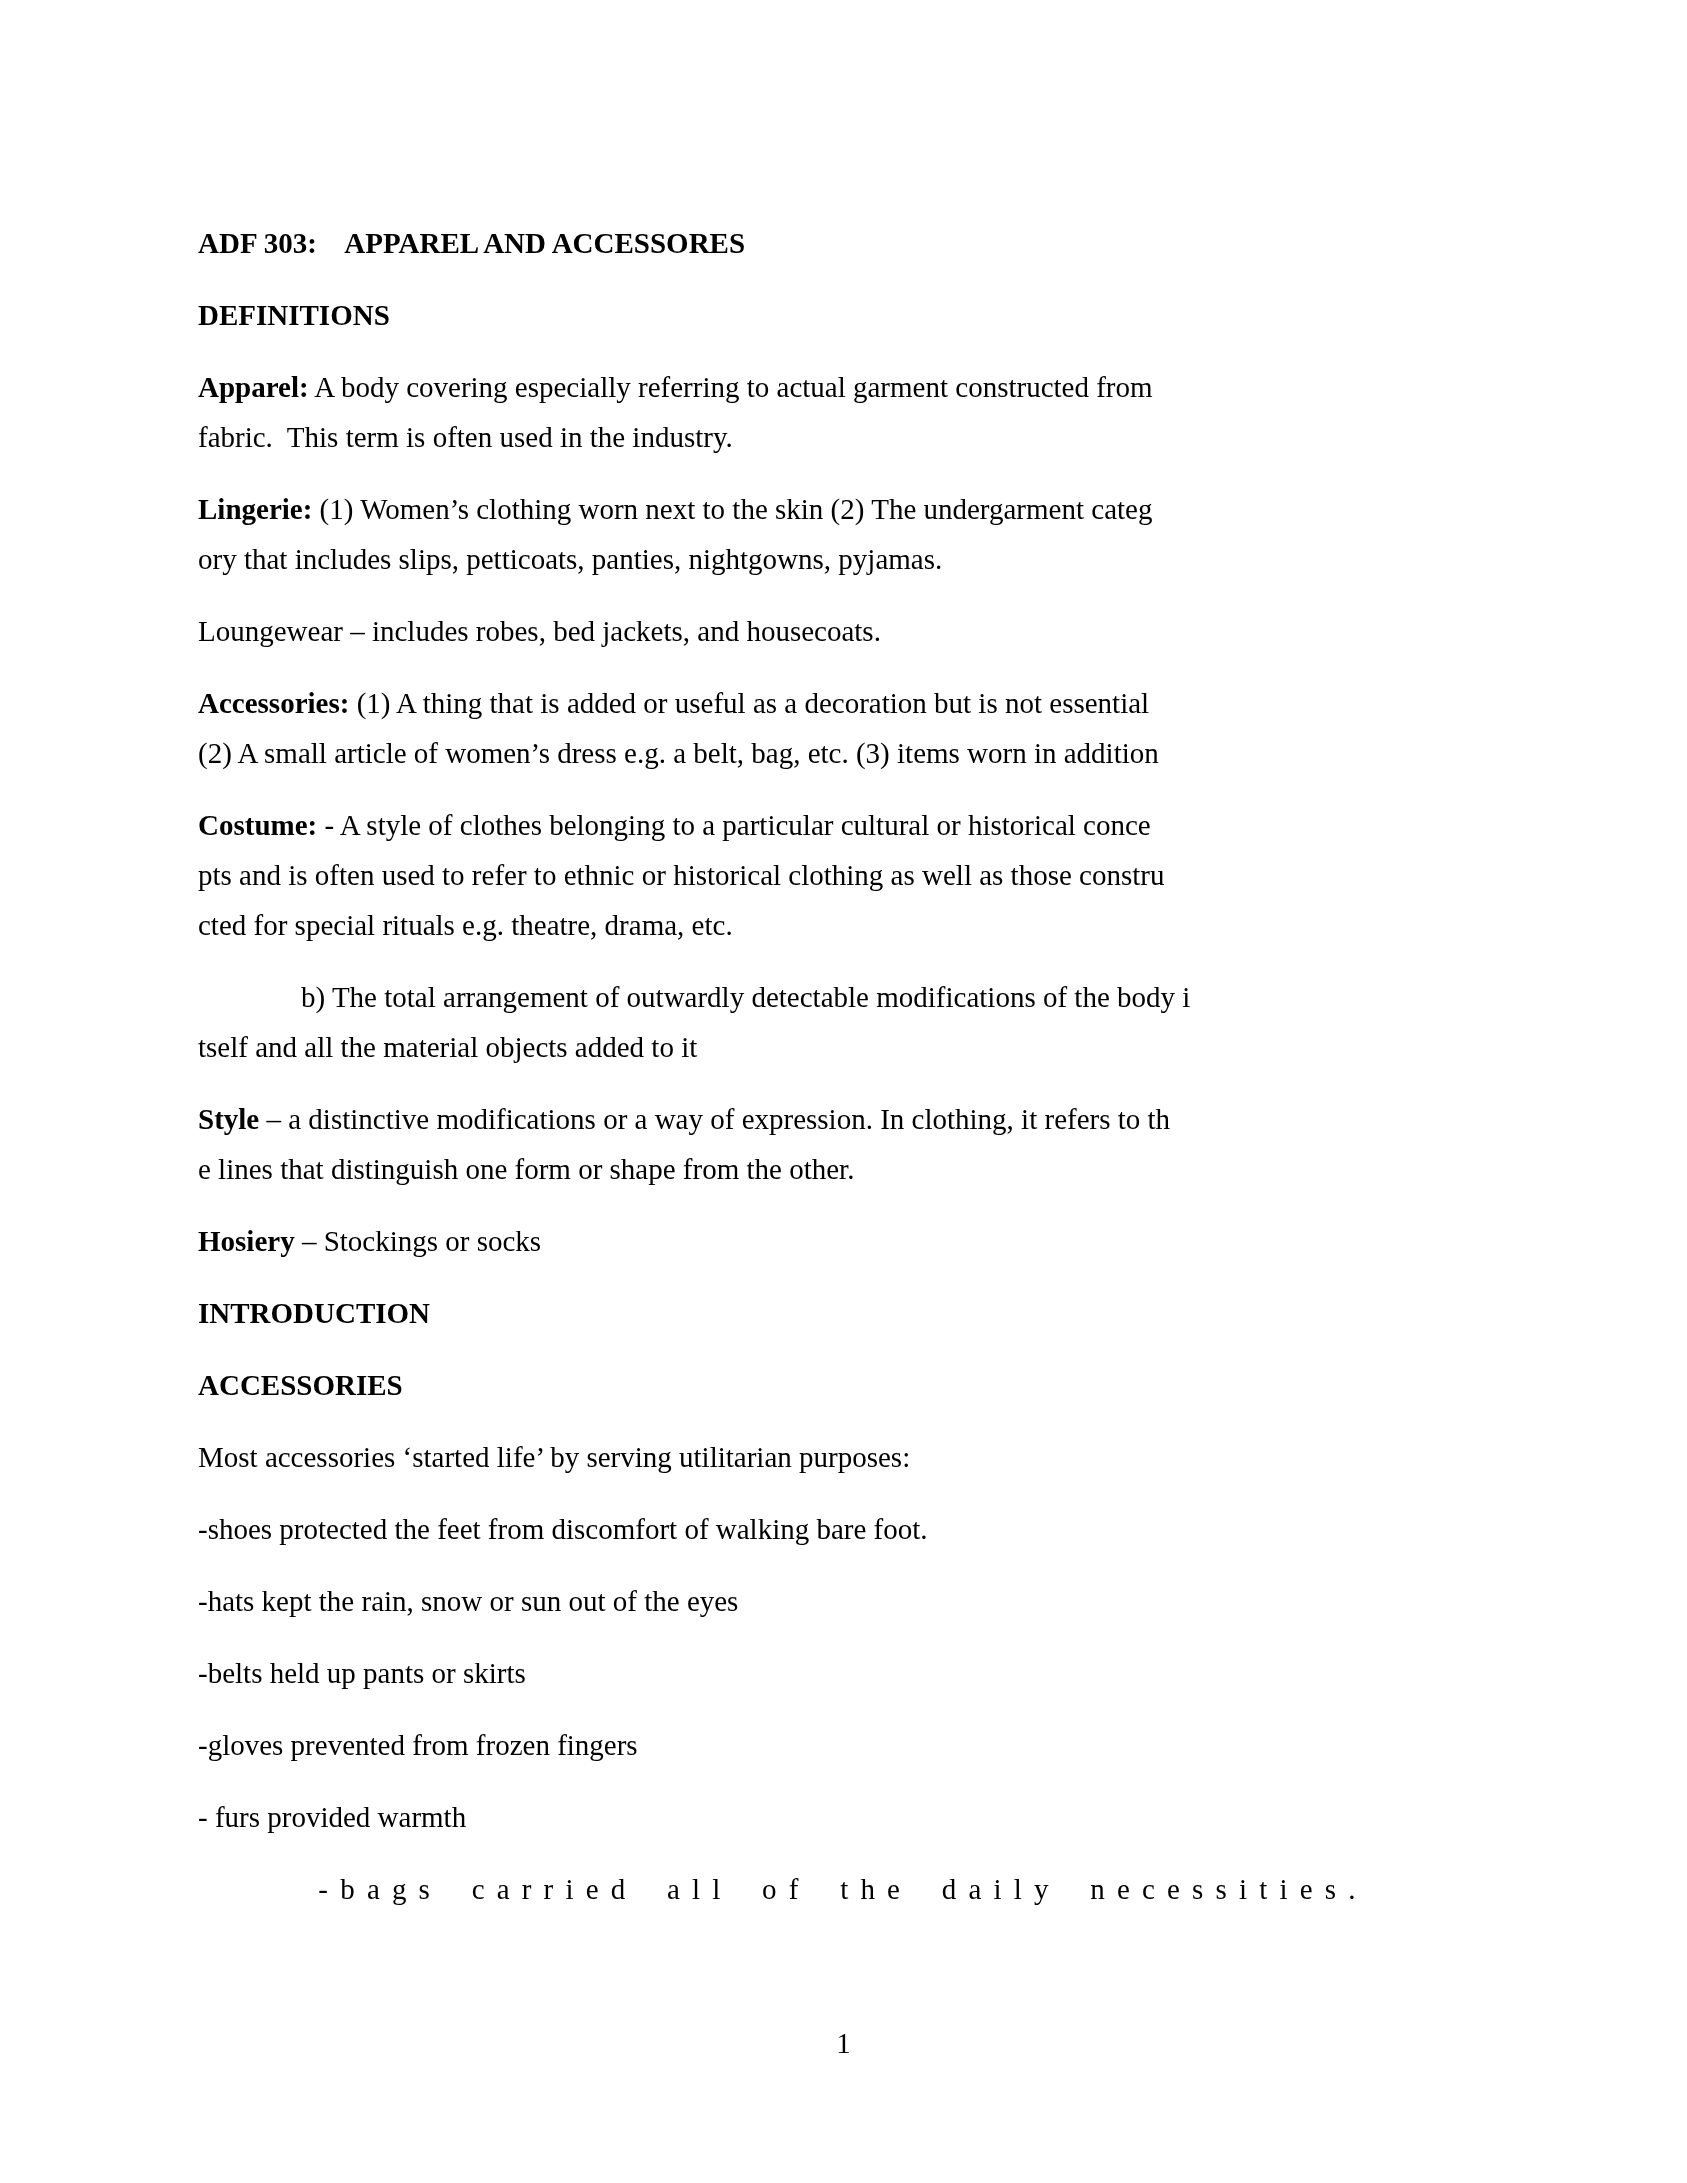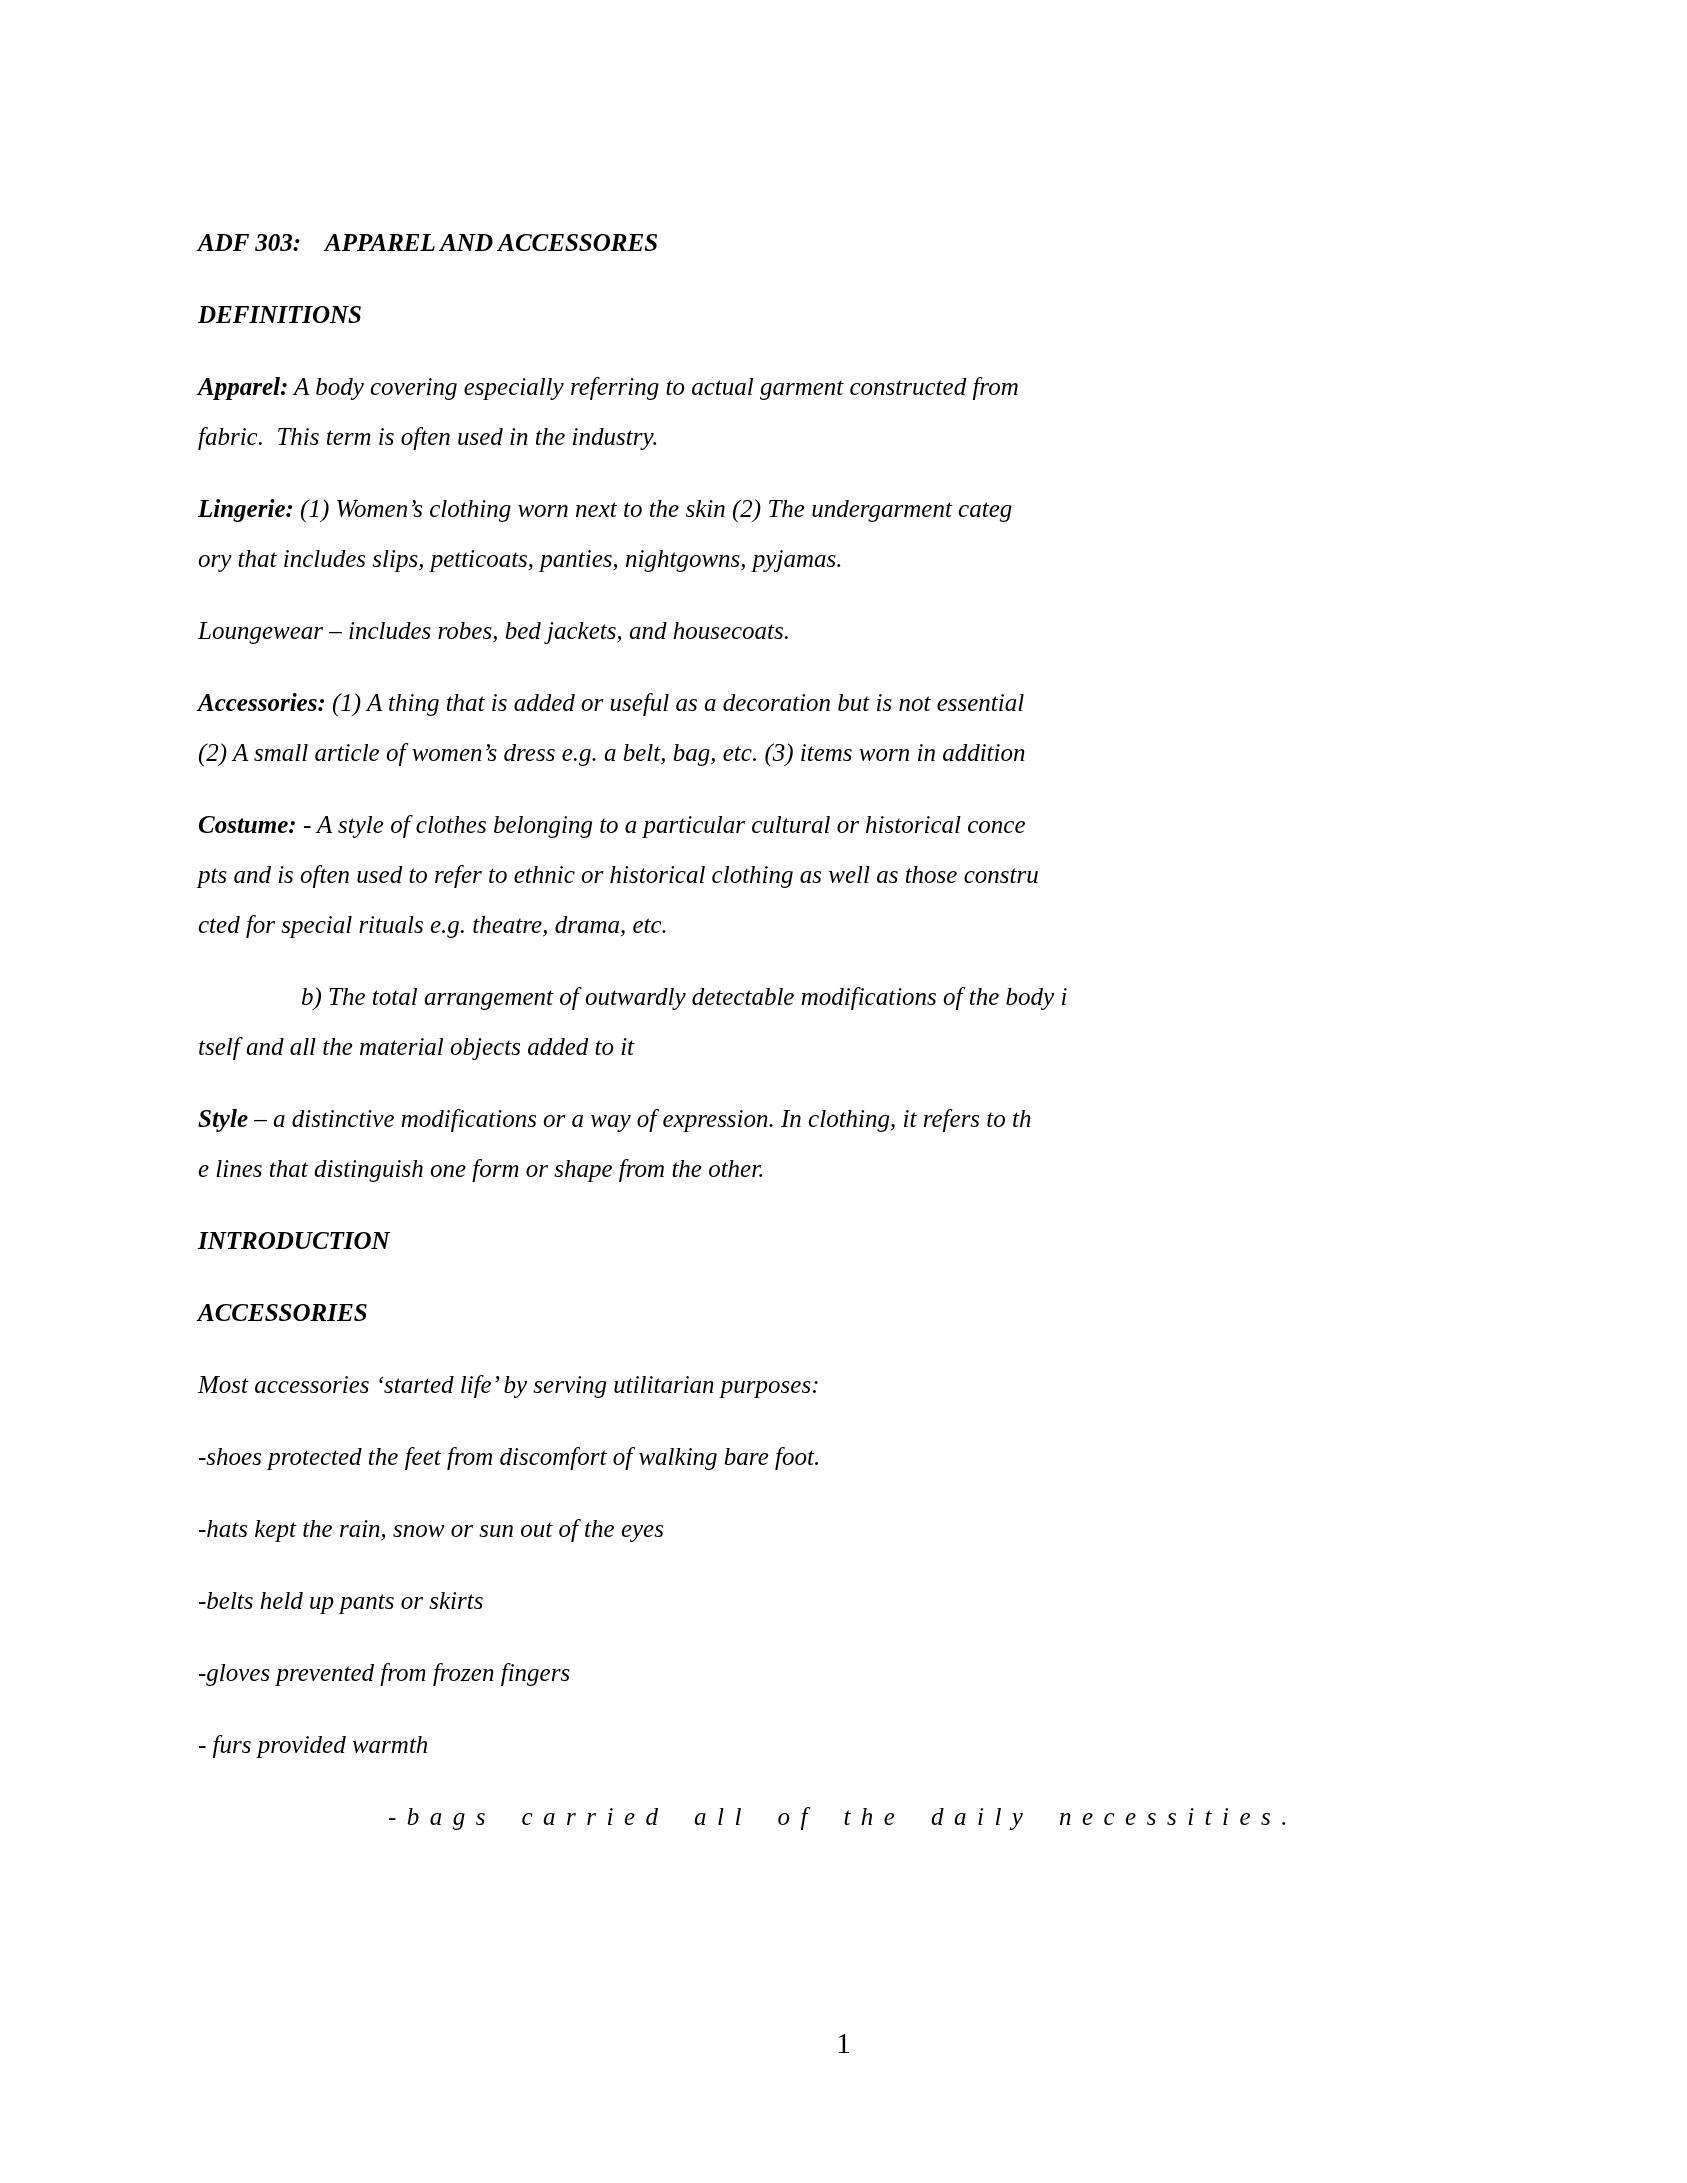--- a/index.html
+++ b/index.html
@@ -19,25 +19,24 @@
   .doc-body {
     position: absolute;
     left: 198px;
     top: 218px;
     width: 1290px;
   }
   .paragraph {
     margin: 0 0 22px 0;
   }
   .line {
-    font-size: 25px;
+    font-size: 29px;
     line-height: 50px;
     white-space: pre;
     color: #000000;
-    font-style: italic;
   }
   .line .bold {
     font-weight: bold;
   }
   .indent {
     padding-left: 103px;
   }
   .distributed {
     letter-spacing: 0.42em;
     word-spacing: 0.35em;
@@ -87,20 +86,23 @@
       </div>
       <div class="paragraph">
         <div class="line indent"><span>b) The total arrangement of outwardly detectable modifications of the body i</span></div>
         <div class="line"><span>tself and all the material objects added to it</span></div>
       </div>
       <div class="paragraph">
         <div class="line"><span class="bold">Style</span><span> – a distinctive modifications or a way of expression. In clothing, it refers to th</span></div>
         <div class="line"><span>e lines that distinguish one form or shape from the other.</span></div>
       </div>
       <div class="paragraph">
+        <div class="line"><span class="bold">Hosiery</span><span> – Stockings or socks</span></div>
+      </div>
+      <div class="paragraph">
         <div class="line"><span class="bold">INTRODUCTION</span></div>
       </div>
       <div class="paragraph">
         <div class="line"><span class="bold">ACCESSORIES</span></div>
       </div>
       <div class="paragraph">
         <div class="line"><span>Most accessories ‘started life’ by serving utilitarian purposes:</span></div>
       </div>
       <div class="paragraph">
         <div class="line"><span>-shoes protected the feet from discomfort of walking bare foot.</span></div>

